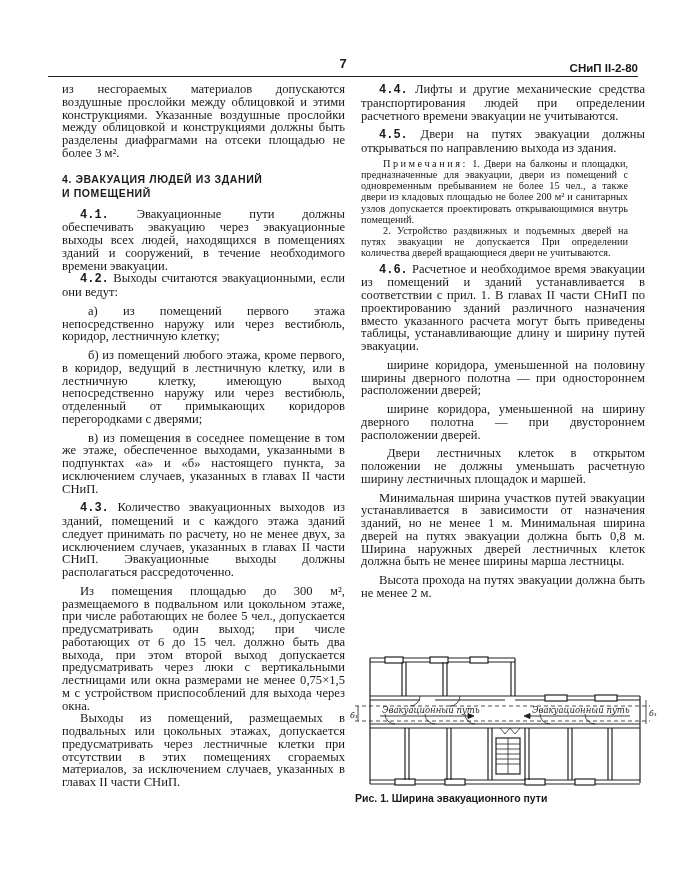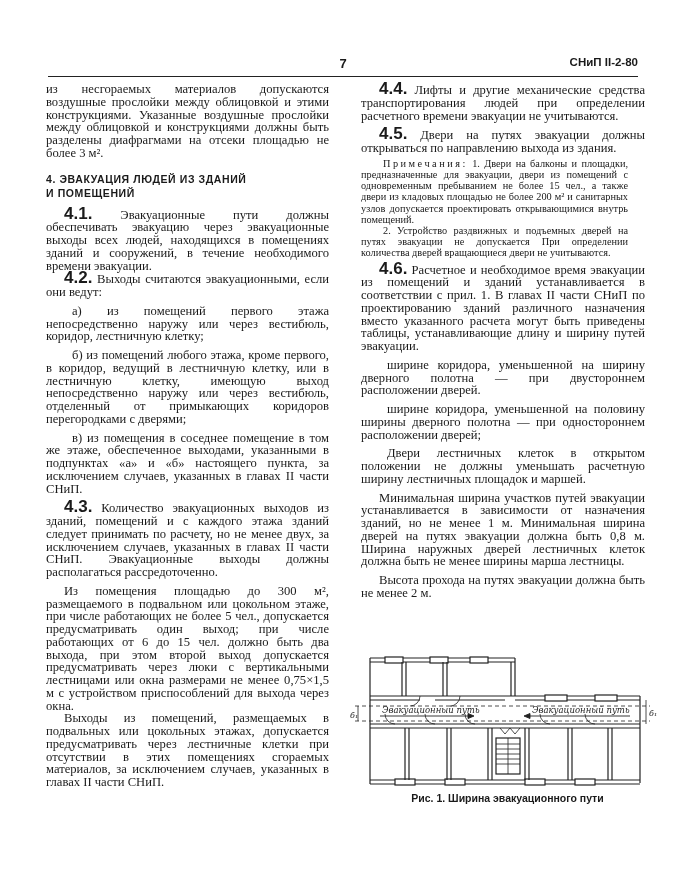--- a/index.html
+++ b/index.html
@@ -2,39 +2,39 @@
 <html><head>
 <meta charset="utf-8">
 <style>
   html, body { margin: 0; padding: 0; background: #ffffff; }
   body { width: 700px; height: 889px; position: relative; overflow: hidden;
          font-family: "Liberation Serif", "DejaVu Serif", serif; color: #1a1a1a; }
   .header { position: absolute; top: 56px; left: 48px; width: 590px; height: 20px;
             border-bottom: 1.5px solid #222; }
   .page-num { position: absolute; left: 0; right: 0; top: 0; text-align: center;
               font-family: "Liberation Sans", sans-serif; font-weight: bold; font-size: 13px; }
-  .doc-code { position: absolute; right: 0; top: 0; font-family: "Liberation Sans", sans-serif;
+  .doc-code { position: absolute; right: 0; top: 6px; font-family: "Liberation Sans", sans-serif;
               font-weight: bold; font-size: 11.5px; }
   .col { position: absolute; top: 83px; width: 283px; font-size: 12.6px; line-height: 12.75px;
          text-align: justify; }
-  .col-left { left: 46px; }
+  .col-left { left: 62px; }
   .col-right { left: 361px; width: 284px; }
   .col p { margin: 0; text-indent: 18px; }
   .col p.noind { text-indent: 0; }
   .col p.sub { text-indent: 26px; }
   .col p.gap { margin-top: 6px; }
-  .num { font-weight: bold; font-family: Liberation Sans, sans-serif; font-size: 17px; }
+  .num { font-weight: bold; font-family: Liberation Mono, monospace; font-size: 12px; }
   .section-heading { text-align: left; font-family: "Liberation Sans", sans-serif;
                      font-weight: bold; font-size: 10.5px; letter-spacing: 0.6px; line-height: 14px;
                      margin: 12px 0 8px 0; }
   .note { font-size: 10.3px; line-height: 11.2px; margin: 3px 17px 4px 0; }
   .note p { text-indent: 22px; }
   .spaced { letter-spacing: 2.5px; }
   .figure { position: absolute; left: 350px; top: 648px; width: 310px; height: 140px; }
-  .caption { position: absolute; left: 355px; top: 792px; width: 305px; text-align: center;
+  .caption { position: absolute; left: 355px; top: 792px; width: 305px; 
              font-family: "Liberation Sans", sans-serif; font-weight: bold; font-size: 10.5px; }
 </style>
 </head>
 <body>
 
 <div class="header">
   <div class="page-num">7</div>
   <div class="doc-code">СНиП II-2-80</div>
 </div>
 
@@ -55,22 +55,22 @@
 </div>
 
 <div class="col col-right">
   <p><span class="num">4.4.</span><span> Лифты и другие механические средства транспортирования людей при определении расчетного времени эвакуации не учитываются.</span></p>
   <p class="gap"><span class="num">4.5.</span><span> Двери на путях эвакуации должны открываться по направлению выхода из здания.</span></p>
   <div class="note">
     <p><span class="spaced">Примечания:</span><span> 1. Двери на балконы и площадки, предназначенные для эвакуации, двери из помещений с одновременным пребыванием не более 15 чел., а также двери из кладовых площадью не более 200 м² и санитарных узлов допускается проектировать открывающимися внутрь помещений.</span></p>
     <p>2. Устройство раздвижных и подъемных дверей на путях эвакуации не допускается При определении количества дверей вращающиеся двери не учитываются.</p>
   </div>
   <p><span class="num">4.6.</span><span> Расчетное и необходимое время эвакуации из помещений и зданий устанавливается в соответствии с прил. 1. В главах II части СНиП по проектированию зданий различного назначения вместо указанного расчета могут быть приведены таблицы, устанавливающие длину и ширину путей эвакуации.</span></p>
+  <p class="sub gap">ширине коридора, уменьшенной на половину ширины дверного полотна — при одностороннем расположении дверей;</p>
   <p class="sub gap">ширине коридора, уменьшенной на ширину дверного полотна — при двустороннем расположении дверей.</p>
-  <p class="sub gap">ширине коридора, уменьшенной на половину ширины дверного полотна — при одностороннем расположении дверей;</p>
   <p class="sub gap">Двери лестничных клеток в открытом положении не должны уменьшать расчетную ширину лестничных площадок и маршей.</p>
   <p class="gap">Минимальная ширина участков путей эвакуации устанавливается в зависимости от назначения зданий, но не менее 1 м. Минимальная ширина дверей на путях эвакуации должна быть 0,8 м. Ширина наружных дверей лестничных клеток должна быть не менее ширины марша лестницы.</p>
   <p class="gap">Высота прохода на путях эвакуации должна быть не менее 2 м.</p>
 </div>
 
 <svg class="figure" viewBox="0 0 310 140" width="310" height="140">
   <g stroke="#222" fill="none" stroke-width="1.2">
 
     <line x1="20" y1="10" x2="165" y2="10"></line>
     <line x1="20" y1="14" x2="165" y2="14"></line>

